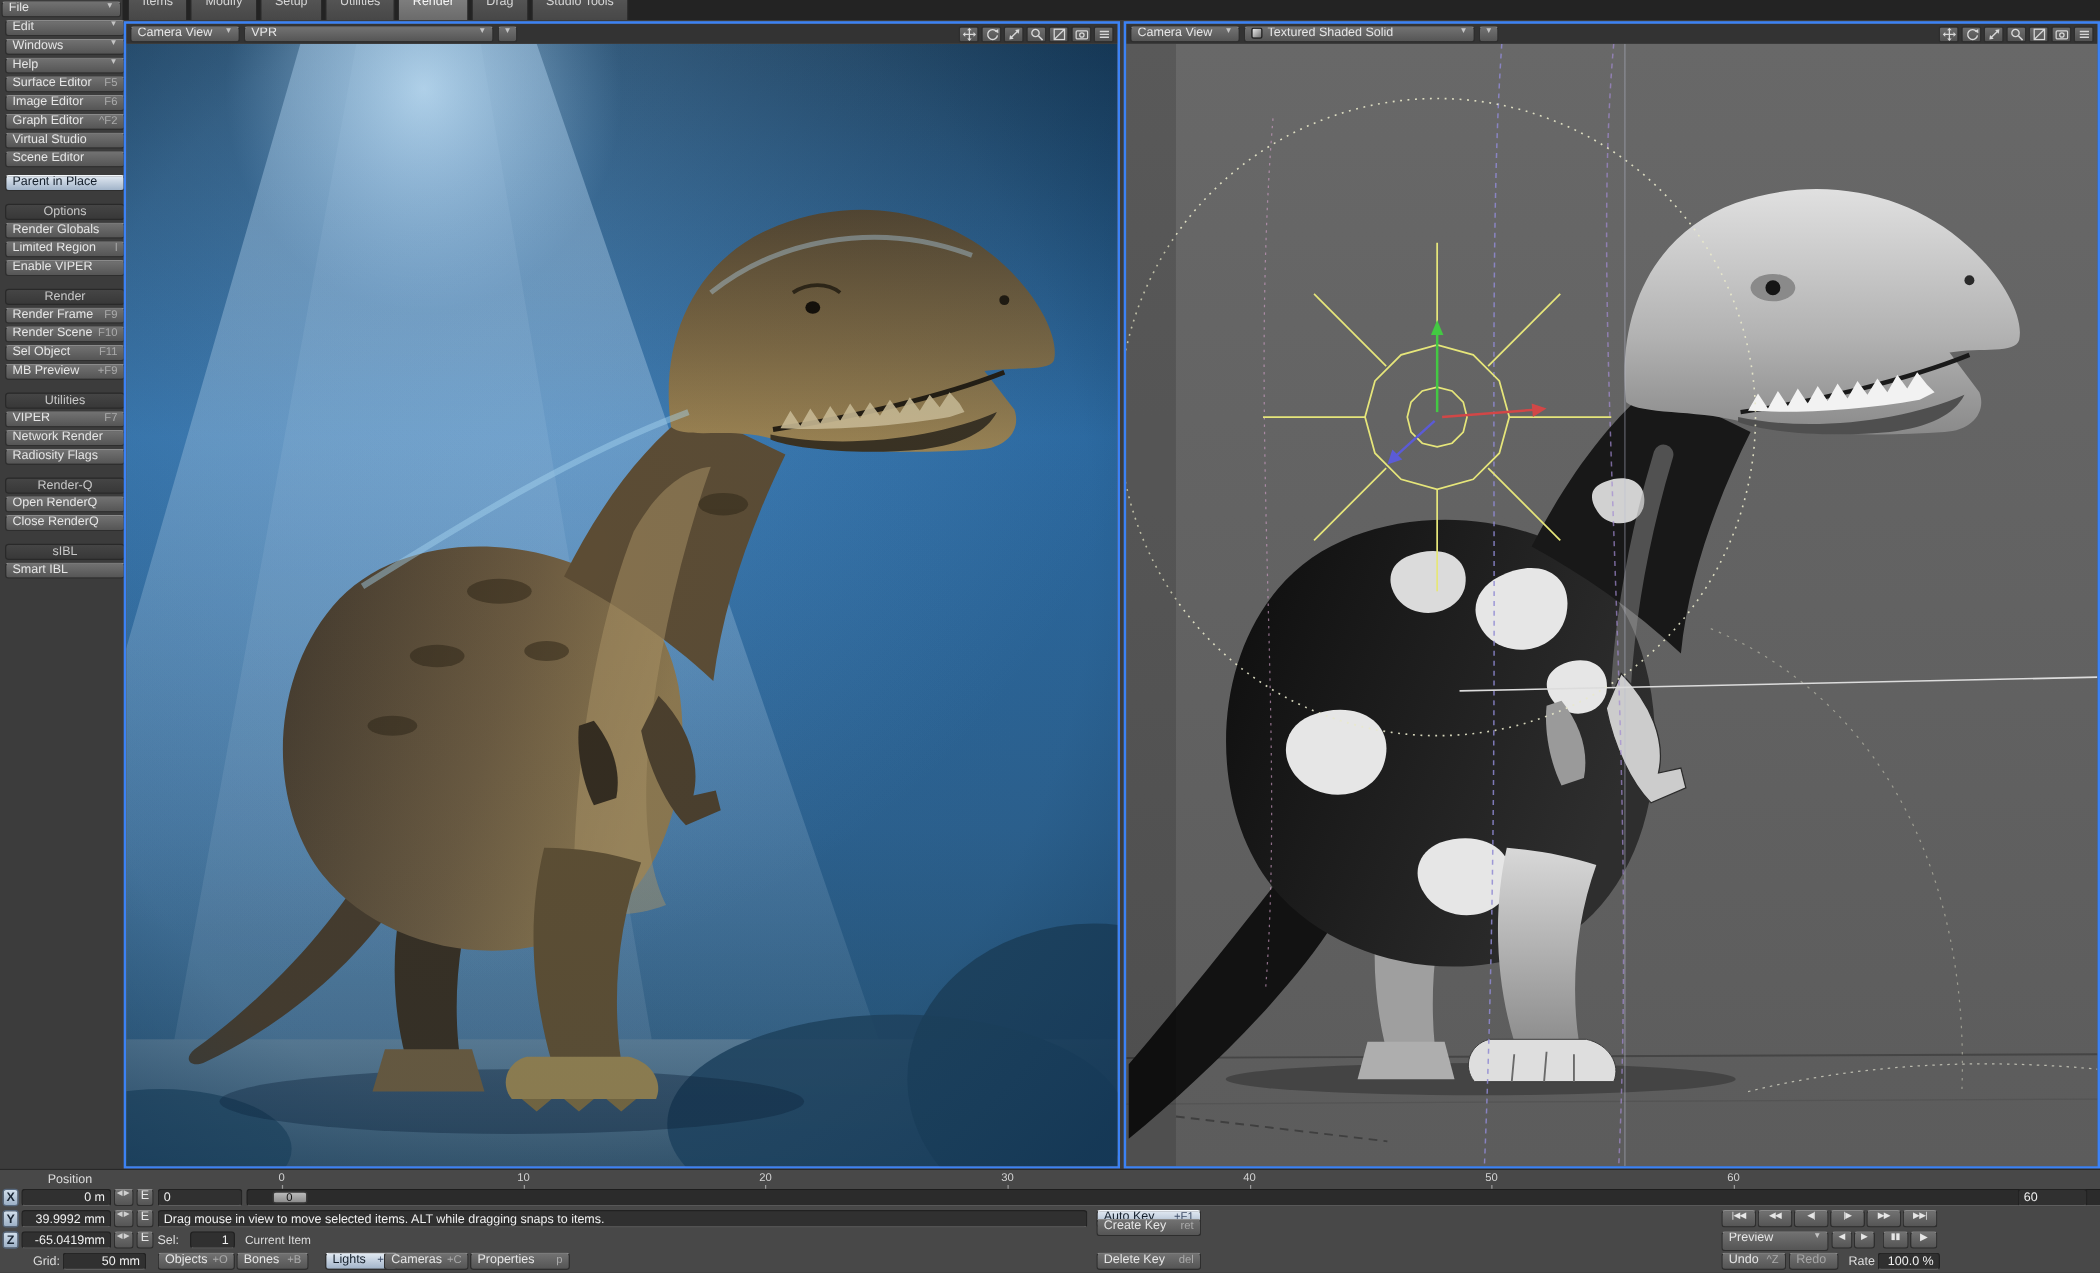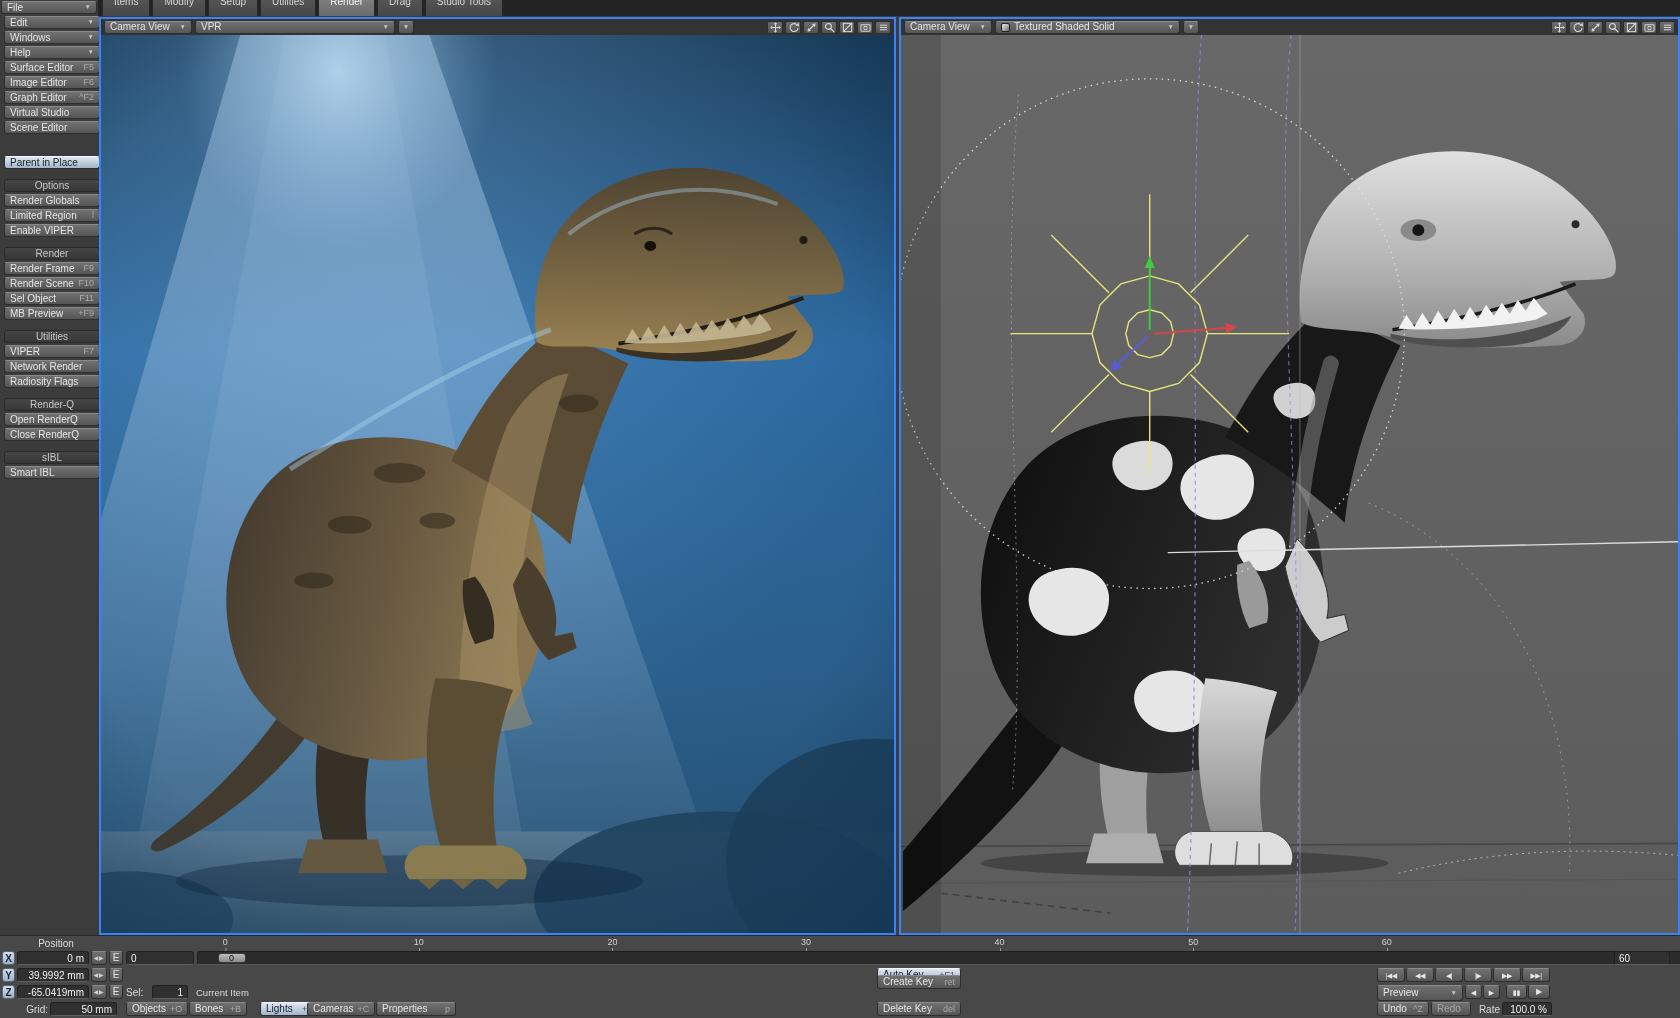--- a/index.html
+++ b/index.html
@@ -1,21 +1,21 @@
 <!DOCTYPE html>
 <html><head>
 <meta charset="utf-8">
 <style>
 *{margin:0;padding:0;box-sizing:border-box}
 html,body{width:1680px;height:1018px;overflow:hidden;background:#3c3c3c;
   font-family:"Liberation Sans","DejaVu Sans",sans-serif;color:#e4e4e4}
 #app{position:absolute;inset:0;width:1680px;height:1018px;background:#3c3c3c}
 .abs{position:absolute}
 
-.b{display:flex;align-items:center;padding:0 5px;background:linear-gradient(#717171,#555);
+.b{display:flex;padding:0 5px;background:linear-gradient(#717171,#555);
   border:1px solid #2e2e2e;border-top-color:#8a8a8a;border-radius:3px;color:#e6e6e6;
   font-size:10px;line-height:1;white-space:nowrap;cursor:default;overflow:hidden}
 .b .key{margin-left:auto;padding-left:4px;color:#aaa;font-size:9px}
 .b.hl{background:linear-gradient(#e0e8f1,#a2b4c9);border-top-color:#f3f7fb;color:#141f2b}
 .b.hl .key{color:#41506a}
 .b .arr{margin-left:auto;padding-left:5px;font-size:6.5px;color:#c4c4c4}
 .sh{display:flex;align-items:center;justify-content:center;background:linear-gradient(#454545,#383838);
   border:1px solid #292929;border-radius:3px;color:#c8c8c8;font-size:10px}
 .f{display:flex;align-items:center;padding:0 4px;background:#303030;border:1px solid #212121;
   border-bottom-color:#5e5e5e;border-radius:3px;color:#f0f0f0;font-size:10px;white-space:nowrap;overflow:hidden}
@@ -25,21 +25,21 @@
 .dim{color:#a6a6a6}
 
 .tabs{position:absolute;left:98px;top:0;right:0;height:16px;background:#232323;
   display:flex;align-items:flex-end;gap:2px;padding-left:4px}
 .tab{height:15px;padding:15px 11px;display:flex;align-items:center;background:linear-gradient(#5f5f5f,#474747);
   border:1px solid #282828;border-bottom:none;border-radius:5px 5px 0 0;color:#d6d6d6;font-size:10px}
 .tab.active{background:linear-gradient(#8d8d8d,#6b6b6b);color:#f5f5f5}
 
 .side{position:absolute;left:4px;top:16px;width:96px;display:flex;flex-direction:column;gap:2px}
 .side>div{height:13px;flex:0 0 13px}
-.mt4{margin-top:20px}.mt8{margin-top:8px}
+.mt4{margin-top:4px}.mt8{margin-top:8px}
 
 .vp{position:absolute;top:17px;background:#555;overflow:hidden;border:2px solid #3b82f6}
 .vph{position:absolute;left:0;top:0;right:0;height:16px;background:#333;display:flex;
   align-items:center;gap:3px;padding:0 3px;z-index:2}
 .vph .b{height:13px}
 .vpsvg{position:absolute;left:0;top:16px;width:100%;height:calc(100% - 16px)}
 .vicon{width:16px;height:13px;display:flex;align-items:center;justify-content:center;
   background:linear-gradient(#6d6d6d,#525252);border:1px solid #2e2e2e;border-radius:2px;flex:0 0 16px}
 .icns{margin-left:auto;display:flex;gap:2px}
 .sw{width:9px;height:9px;border-radius:2px;background:linear-gradient(135deg,#ececec,#6f6f6f);
@@ -515,20 +515,21 @@
 
     <div class="axis abs" style="left:2px;top:32px;width:13px;height:14px">Y</div>
     <div class="f abs" style="left:17px;top:32px;width:72px;height:14px;justify-content:flex-end">39.9992 mm</div>
     <div class="b stp abs" style="left:91px;top:32px;width:16px;height:14px">
         <span>◀</span>
         <span>▶</span>
       </div>
     <div class="b ctr abs" style="left:109px;top:32px;width:14px;height:14px">
         <span>E</span>
       </div>
+    <div class="f abs" style="left:126px;top:32px;width:744px;height:14px">Drag mouse in view to move selected items. ALT while dragging snaps to items.</div>
     <div class="b hl abs" style="left:877px;top:32px;width:84px;height:14px">
         <span>Auto Key</span>
         <span class="key">+F1</span>
       </div>
     <div class="b tb abs" style="left:1377px;top:32px;width:28px;height:14px">
         <span>|◀◀</span>
       </div>
     <div class="b tb abs" style="left:1406px;top:32px;width:28px;height:14px">
         <span>◀◀</span>
       </div>

